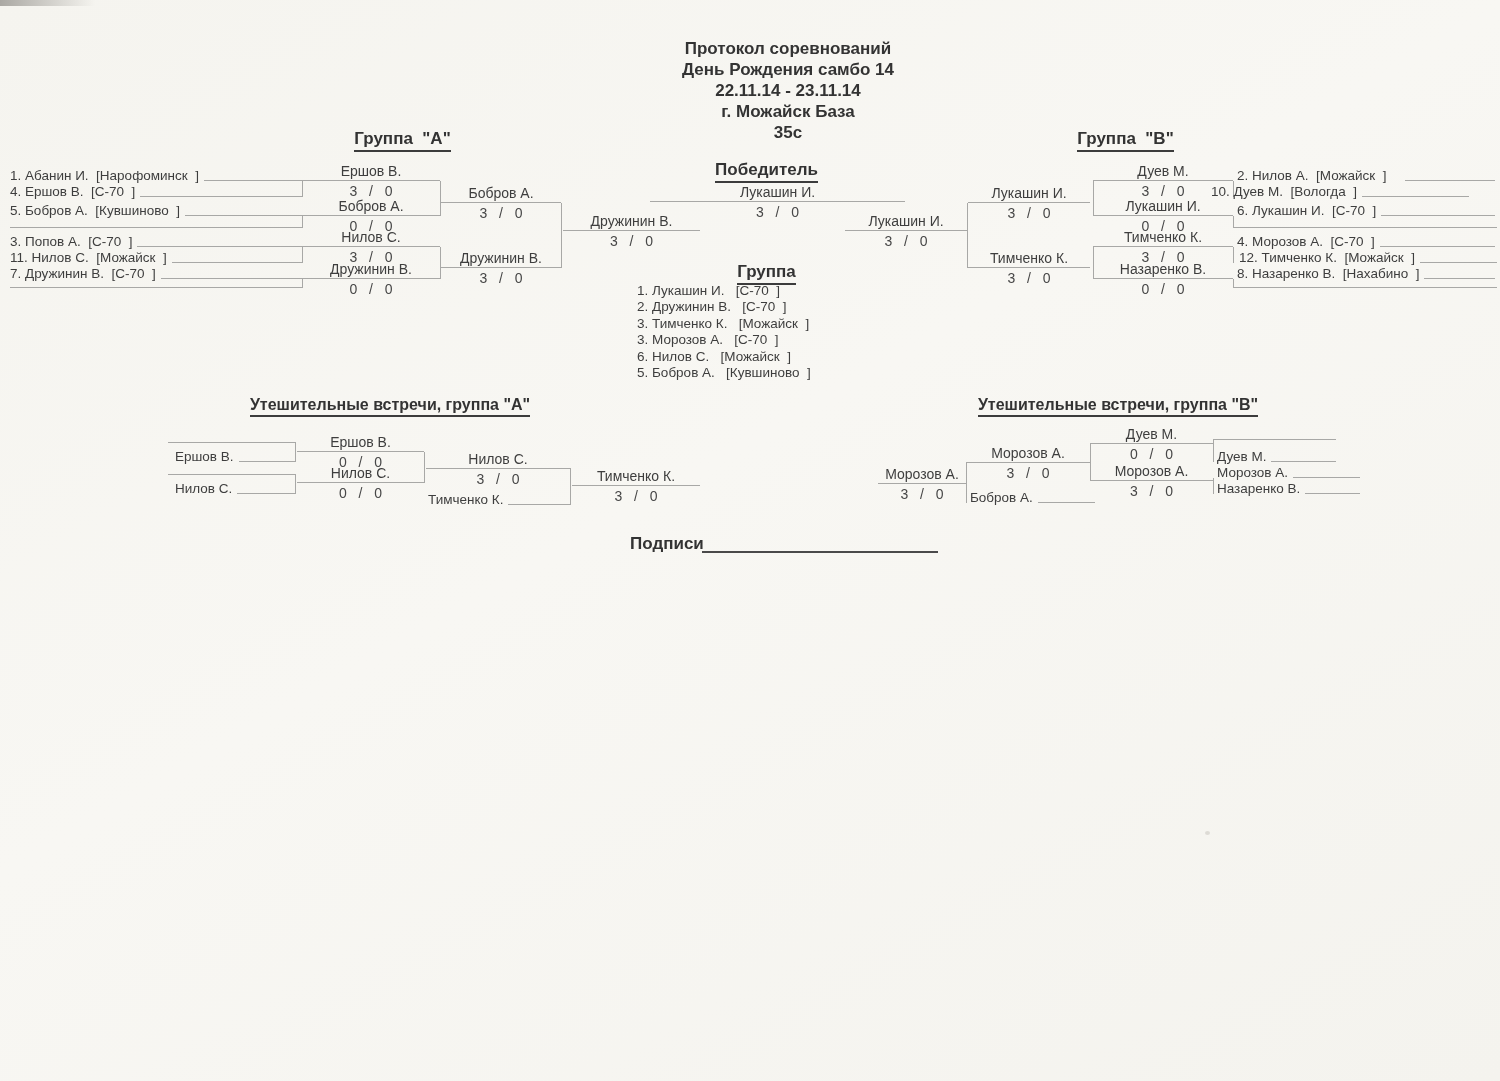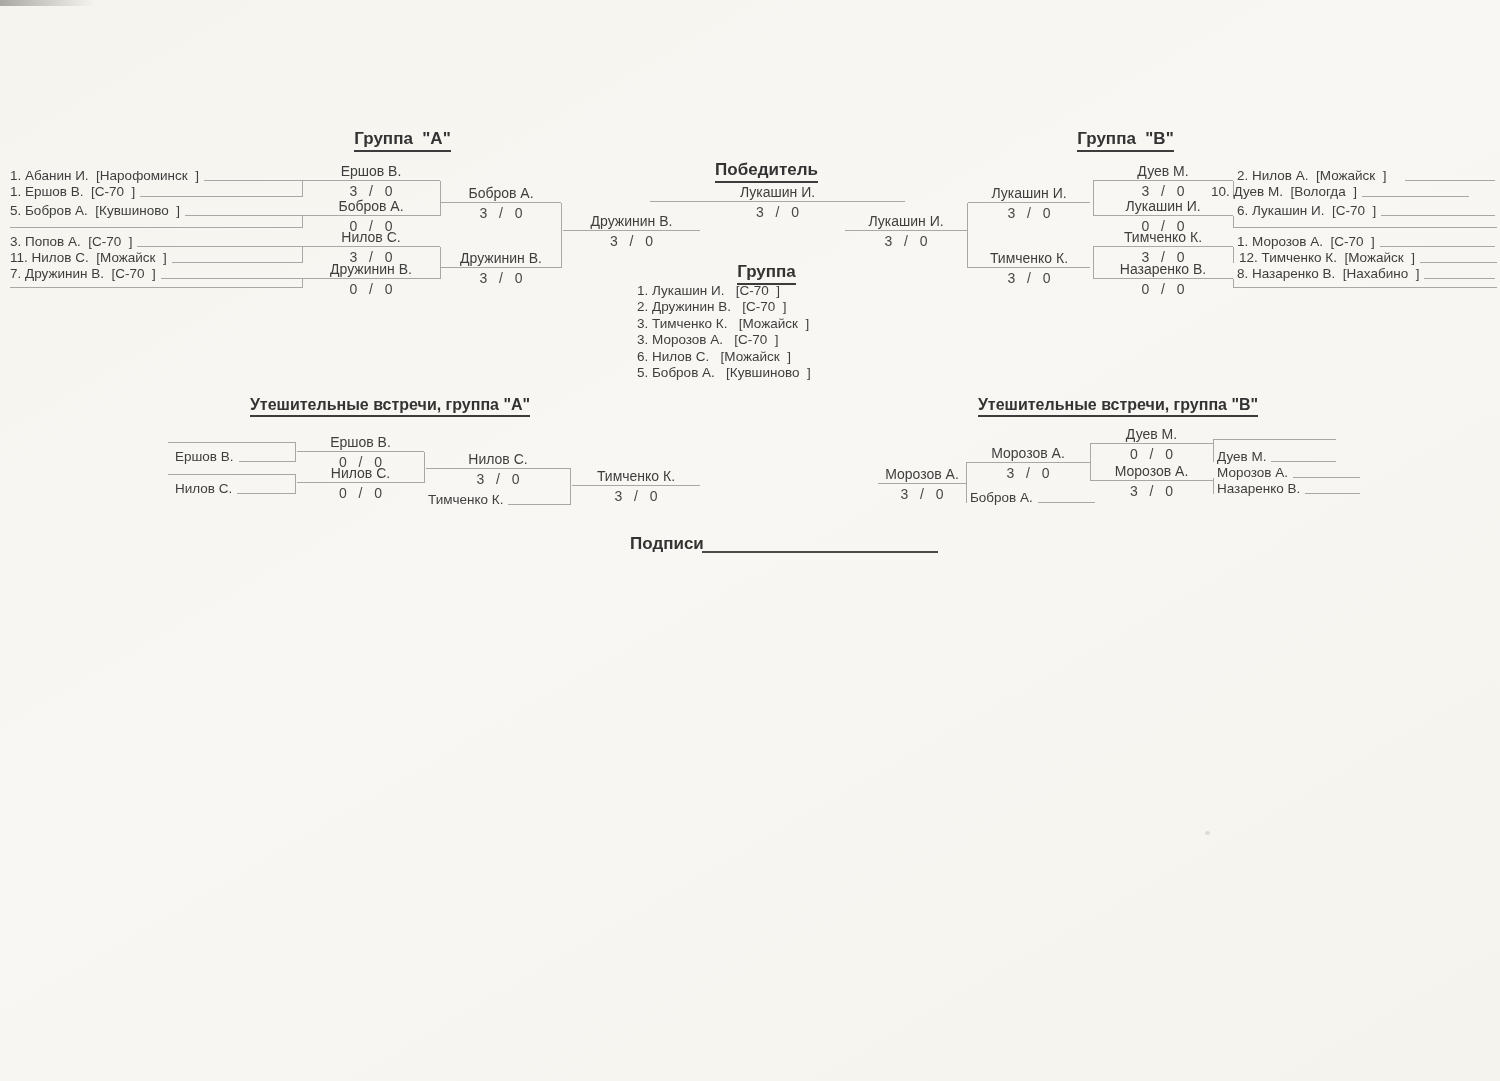--- a/index.html
+++ b/index.html
@@ -36,34 +36,41 @@
   .speck{position:absolute;left:1205px;top:831px;width:5px;height:4px;border-radius:50%;
          background:#dddbd5;}
 </style>
 </head>
 <body>
 
 <div class="page">
   <div class="smudge"></div>
   <div class="speck"></div>
 
+  <div class="title" style="left:638px;top:38px;width:300px;">
+    <div>Протокол соревнований</div>
+    <div>День Рождения самбо 14</div>
+    <div>22.11.14 - 23.11.14</div>
+    <div>г. Можайск База</div>
+    <div>35с</div>
+  </div>
 
   <div class="hdr" style="left:320px;top:129px;width:165px;"><span class="u">Группа  "А"</span></div>
   <div class="hdr" style="left:1043px;top:129px;width:165px;"><span class="u">Группа  "В"</span></div>
   <div class="hdr" style="left:684px;top:160px;width:165px;text-align:center;"><span class="u">Победитель</span></div>
   <div class="hdr" style="left:684px;top:262px;width:165px;"><span class="u">Группа</span></div>
   <div class="hdr small" style="left:240px;top:396px;width:300px;"><span class="u">Утешительные встречи, группа "А"</span></div>
   <div class="hdr small" style="left:968px;top:396px;width:300px;"><span class="u">Утешительные встречи, группа "В"</span></div>
 
   <div class="entry" style="left:10px;top:168px;width:292px;text-align:center;">
       <span class="enm">1. Абанин И.  [Нарофоминск  ]</span>
       <span class="eln"></span>
     </div>
   <div class="entry" style="left:10px;top:184px;width:292px;">
-      <span class="enm">1. Ершов В.  [С-70  ]</span>
+      <span class="enm">4. Ершов В.  [С-70  ]</span>
       <span class="eln"></span>
     </div>
   <div class="entry" style="left:10px;top:203px;width:292px;">
       <span class="enm">5. Бобров А.  [Кувшиново  ]</span>
       <span class="eln"></span>
     </div>
   <div class="hline" style="left:10px;top:227px;width:292px;"></div>
   <div class="entry" style="left:10px;top:234px;width:292px;">
       <span class="enm">3. Попов А.  [С-70  ]</span>
       <span class="eln"></span>
@@ -179,21 +186,21 @@
   <div class="entry" style="left:1211px;top:184px;width:258px;">
       <span class="enm">10. Дуев М.  [Вологда  ]</span>
       <span class="eln"></span>
     </div>
   <div class="entry" style="left:1237px;top:203px;width:258px;">
       <span class="enm">6. Лукашин И.  [С-70  ]</span>
       <span class="eln"></span>
     </div>
   <div class="hline" style="left:1233px;top:227px;width:264px;"></div>
   <div class="entry" style="left:1237px;top:234px;width:258px;">
-      <span class="enm">1. Морозов А.  [С-70  ]</span>
+      <span class="enm">4. Морозов А.  [С-70  ]</span>
       <span class="eln"></span>
     </div>
   <div class="entry" style="left:1239px;top:250px;width:258px;">
       <span class="enm">12. Тимченко К.  [Можайск  ]</span>
       <span class="eln"></span>
     </div>
   <div class="entry" style="left:1237px;top:266px;width:258px;">
       <span class="enm">8. Назаренко В.  [Нахабино  ]</span>
       <span class="eln"></span>
     </div>

